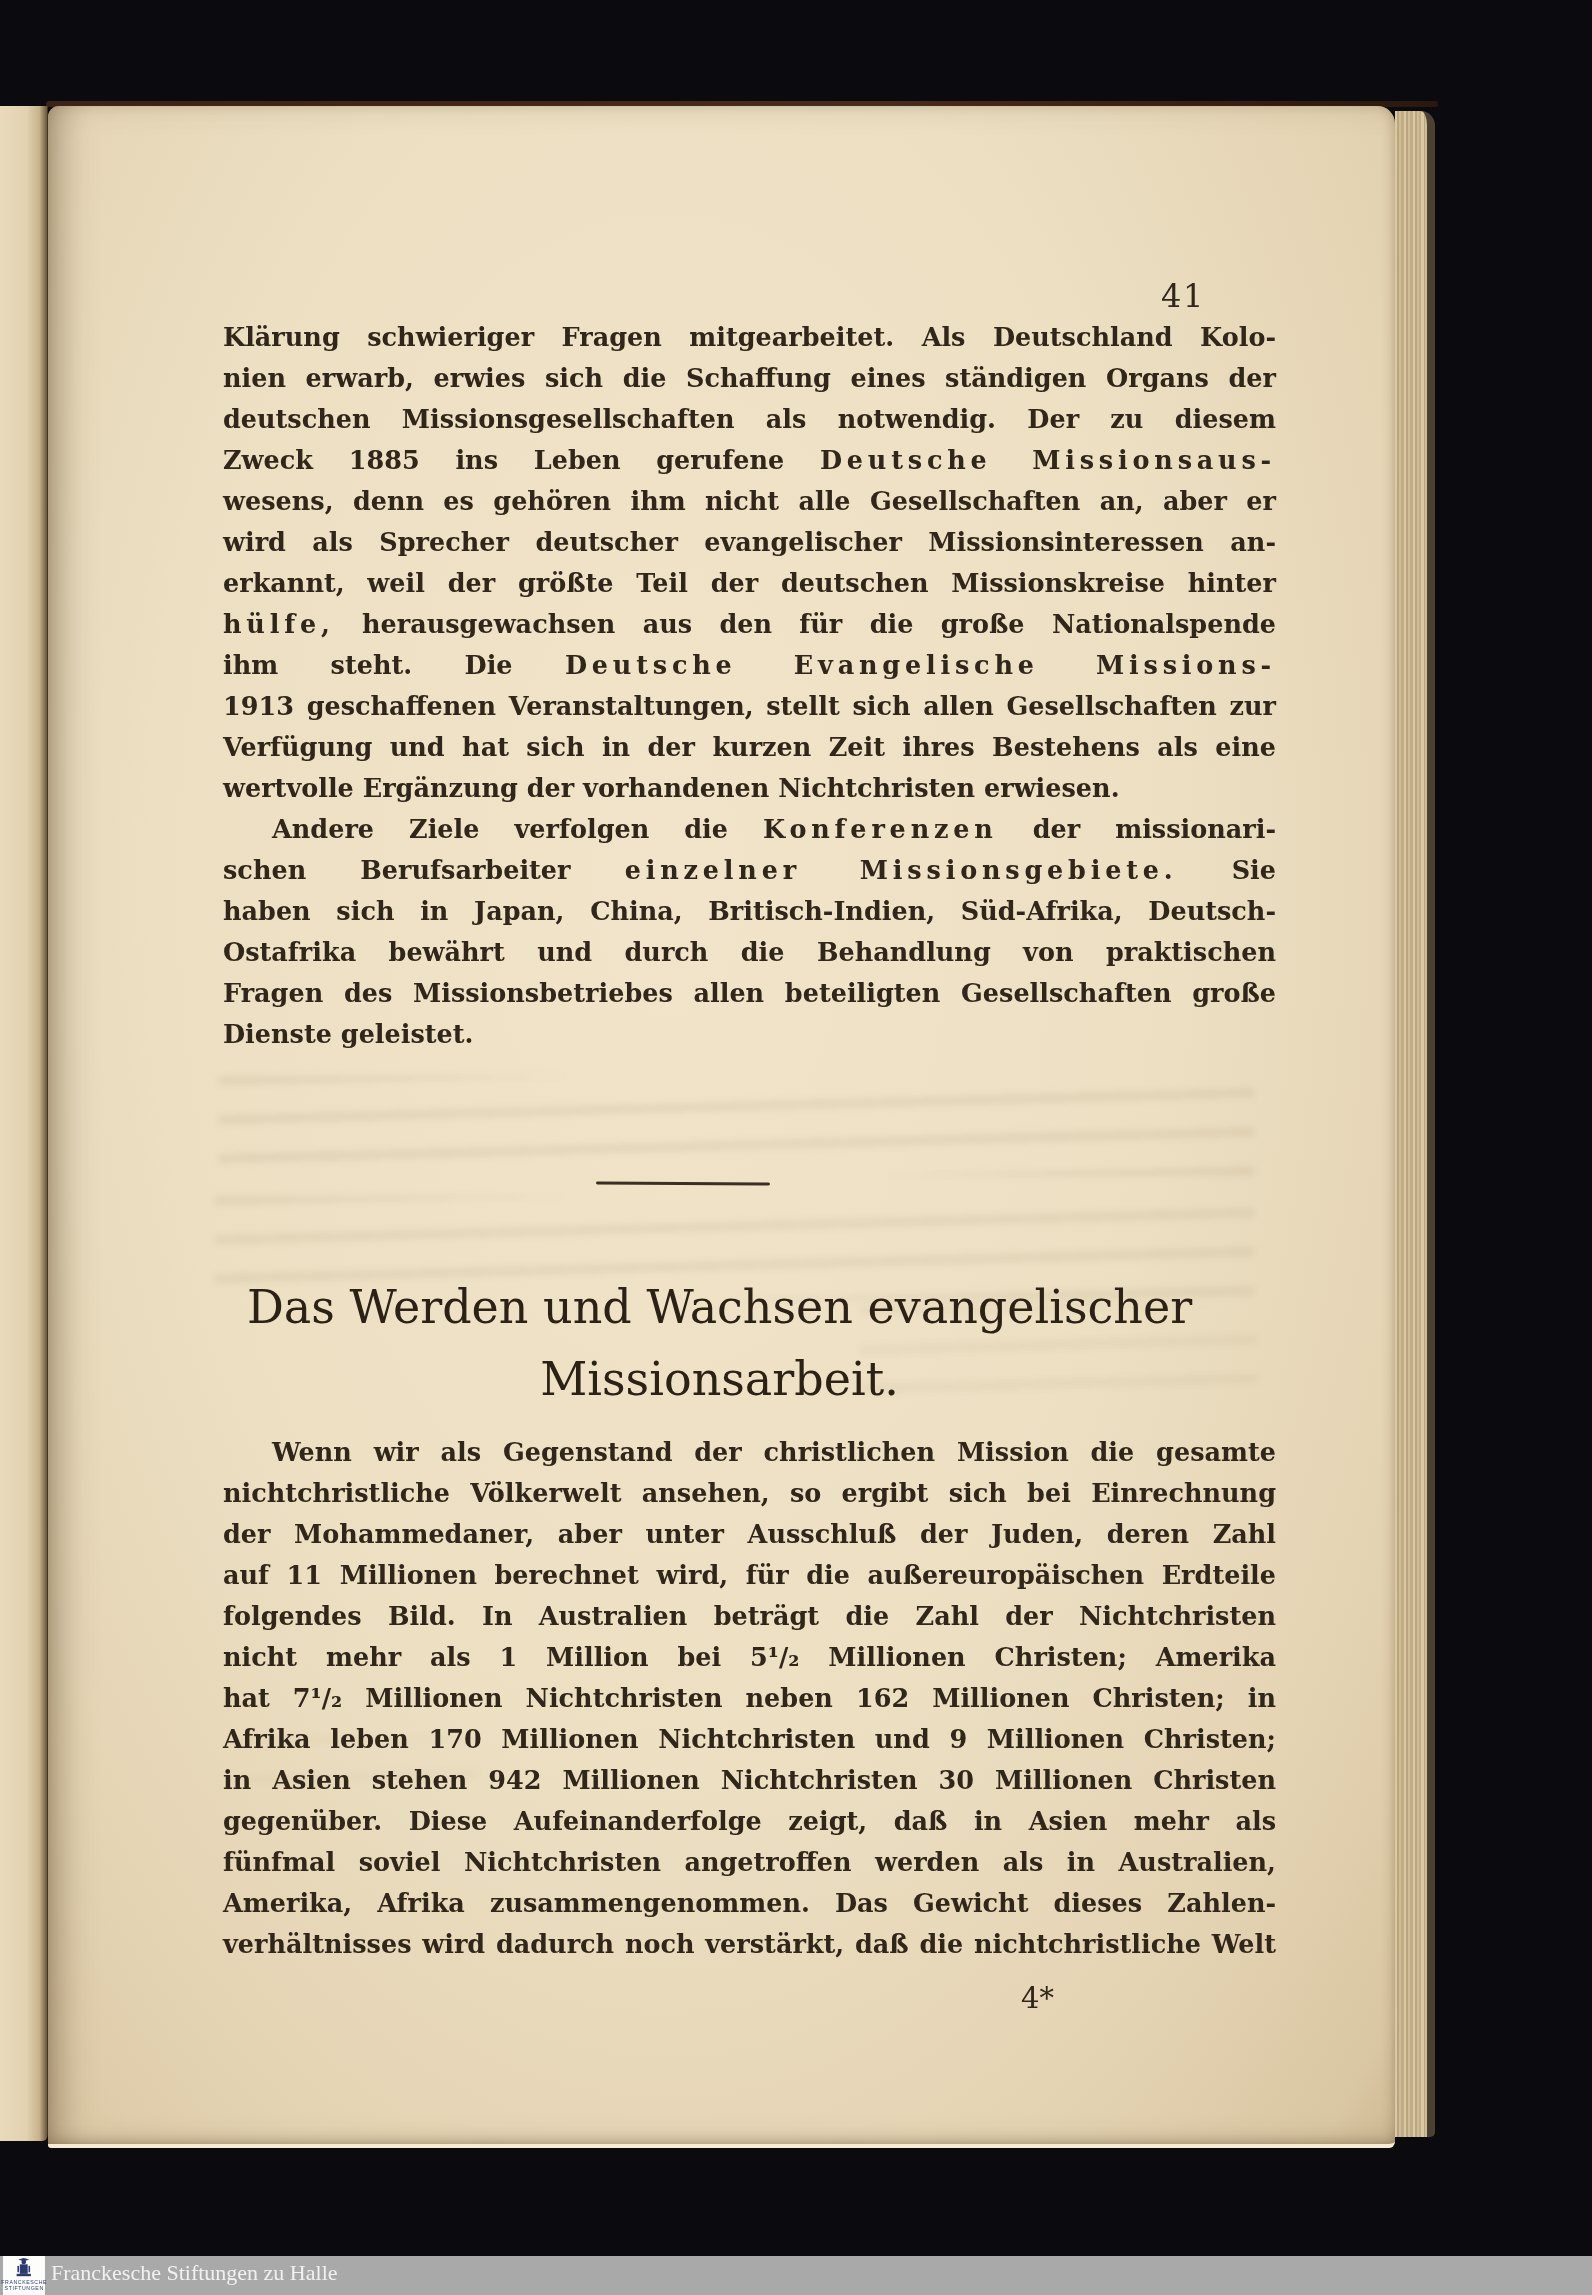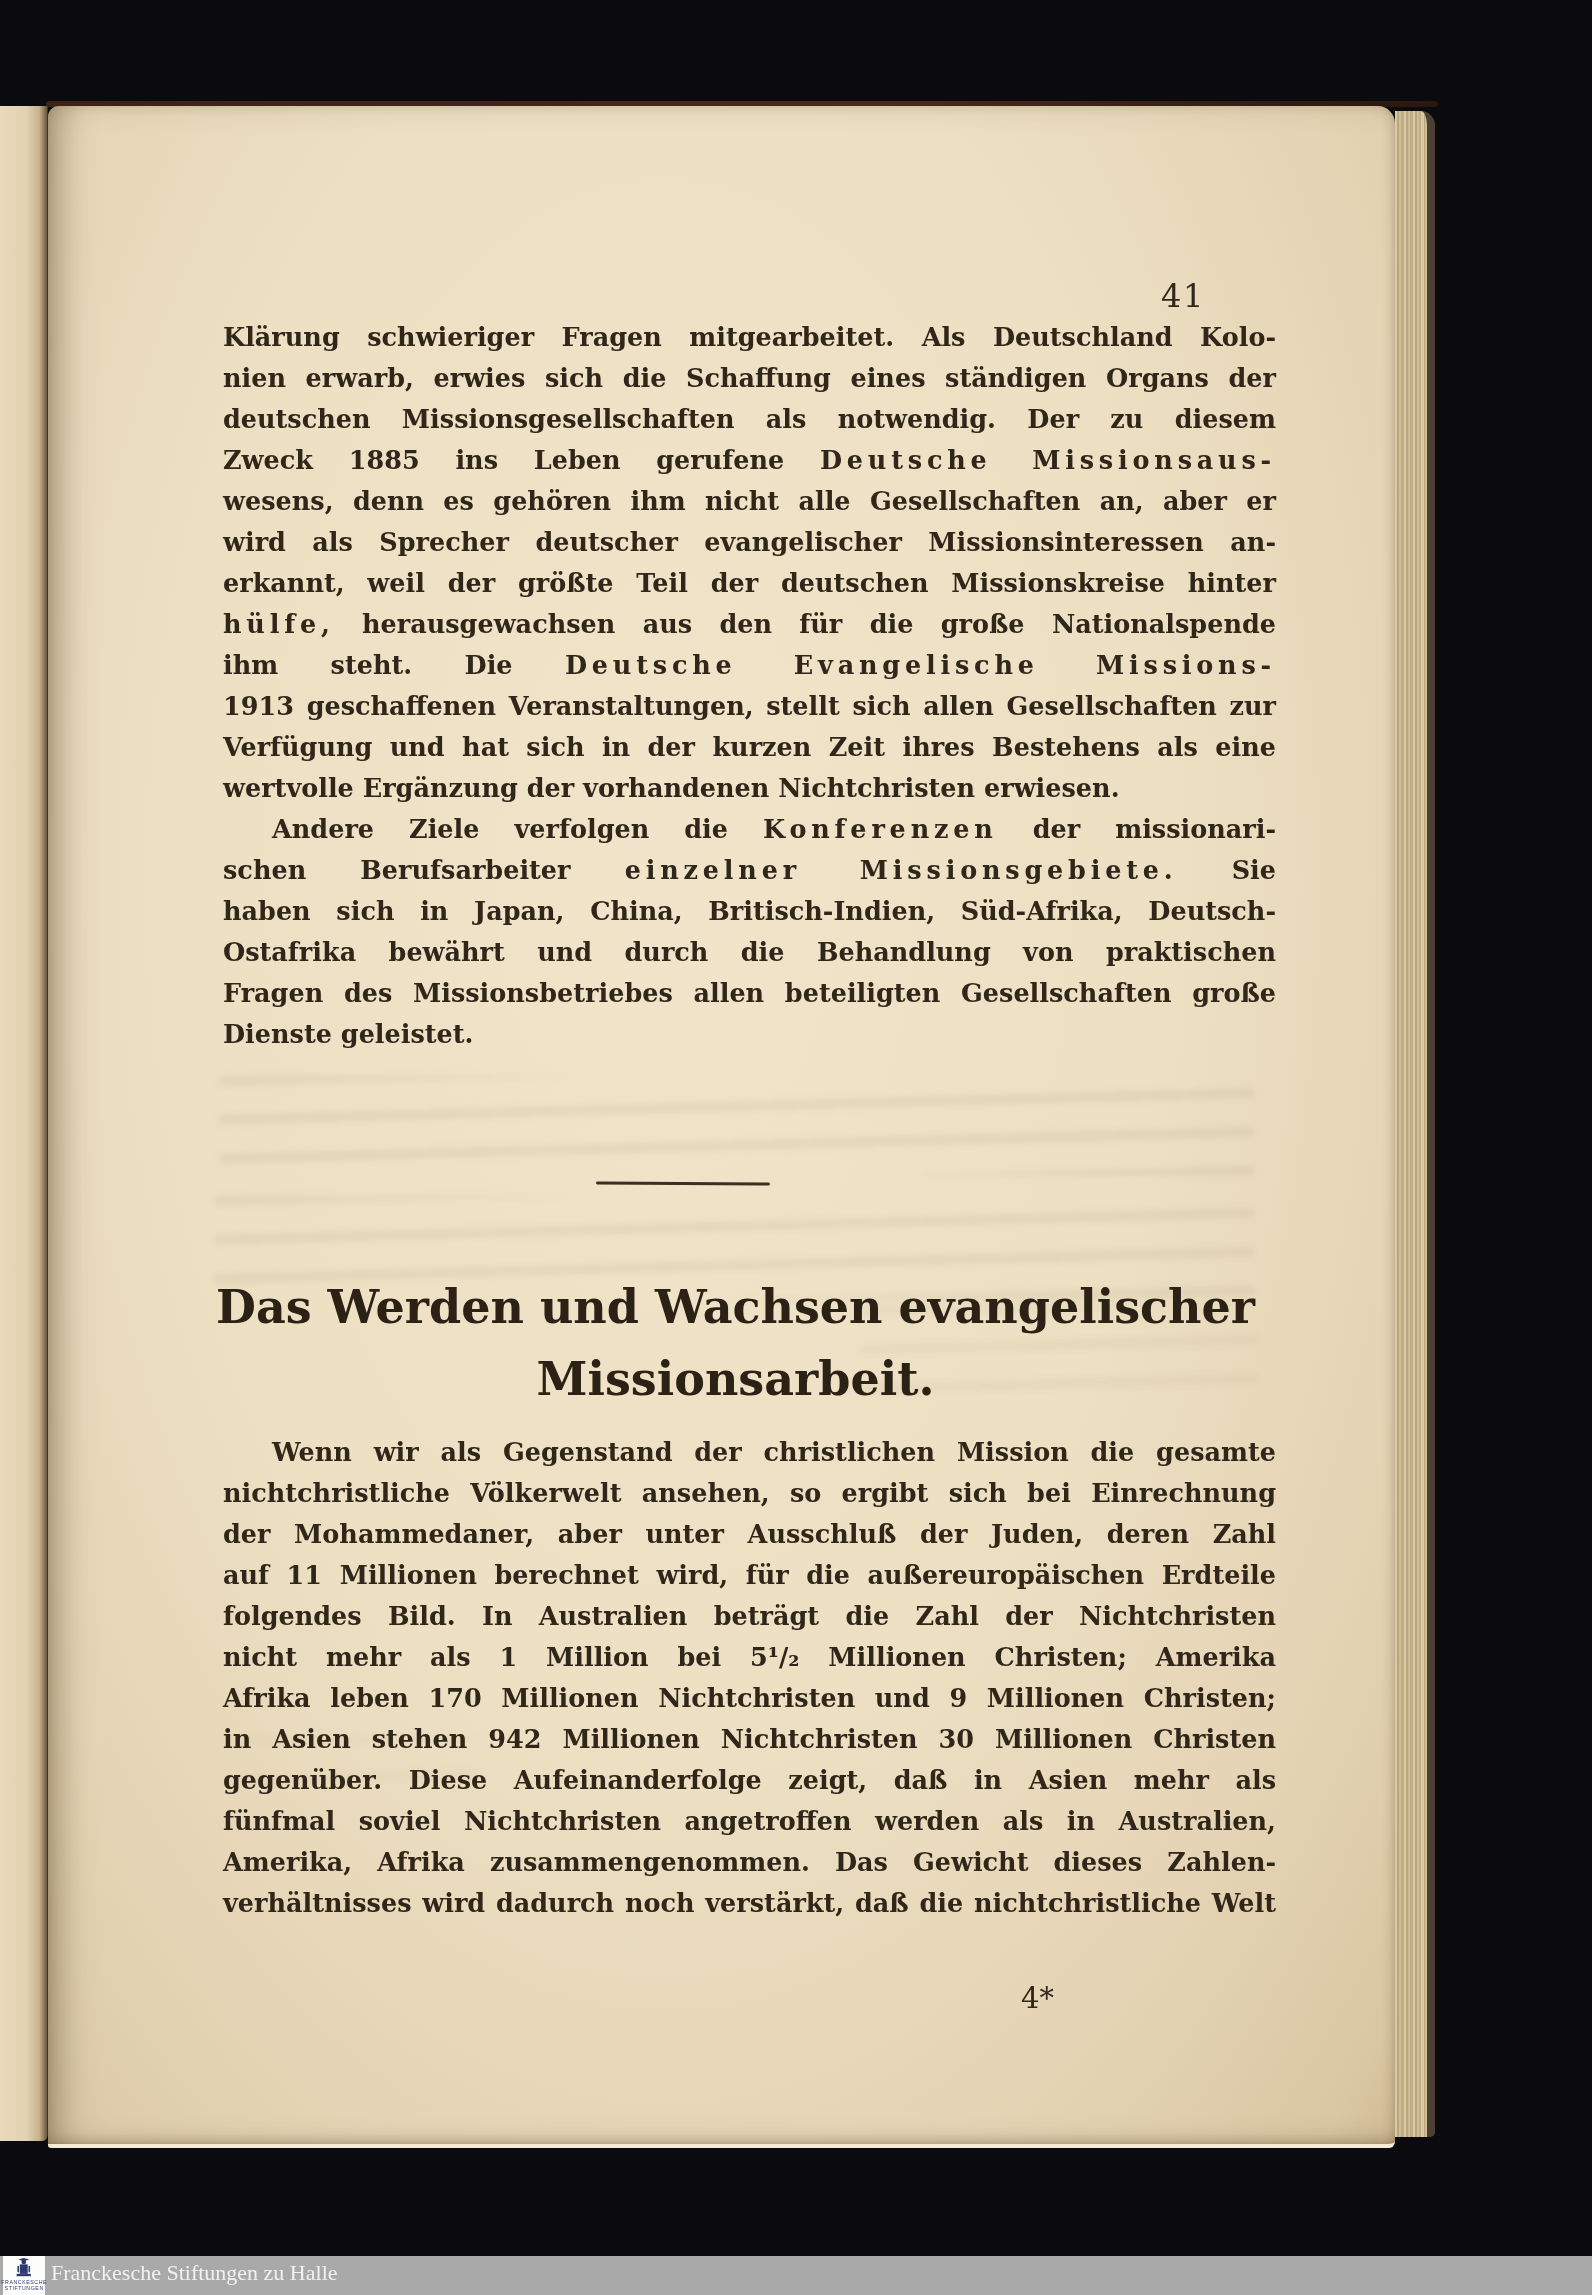--- a/index.html
+++ b/index.html
@@ -54,22 +54,22 @@
     white-space:nowrap;
   }
   .line.end{text-align-last:left;}
   .line.indent{padding-left:49px;}
   .sp{letter-spacing:4.8px;}
   .section-divider{
     position:absolute;left:596px;top:1182px;width:174px;height:3.2px;
     background:#3a2f22;transform:rotate(.4deg);border-radius:1.6px;
   }
   .section-heading{
-    position:absolute;left:209px;top:1271px;width:1053px;
-    text-align:center;font-weight:bold;font-size:46px;line-height:72px;
+    position:absolute;left:193px;top:1271px;width:1053px;
+    text-align:center;font-weight:normal;font-size:46px;line-height:72px;
     color:#2b2115;
   }
   .catchword{
     position:absolute;left:1021px;top:1981px;
     font-size:29px;
   }
   
   .ghost{
     position:absolute;filter:blur(3.2px);pointer-events:none;
     background:repeating-linear-gradient(178.5deg,
@@ -146,20 +146,21 @@
   <div>Missionsarbeit.</div>
 </div>
 
 <div class="textblock ink" id="block2">
     <div class="line indent">Wenn wir als Gegenstand der christlichen Mission die gesamte</div>
     <div class="line">nichtchristliche Völkerwelt ansehen, so ergibt sich bei Einrechnung</div>
     <div class="line">der Mohammedaner, aber unter Ausschluß der Juden, deren Zahl</div>
     <div class="line">auf 11 Millionen berechnet wird, für die außereuropäischen Erdteile</div>
     <div class="line">folgendes Bild.  In Australien beträgt die Zahl der Nichtchristen</div>
     <div class="line">nicht mehr als 1 Million bei 5¹/₂ Millionen Christen; Amerika</div>
+    <div class="line">hat 7¹/₂ Millionen Nichtchristen neben 162 Millionen Christen; in</div>
     <div class="line">Afrika leben 170 Millionen Nichtchristen und 9 Millionen Christen;</div>
     <div class="line">in Asien stehen 942 Millionen Nichtchristen 30 Millionen Christen</div>
     <div class="line">gegenüber.  Diese Aufeinanderfolge zeigt, daß in Asien mehr als</div>
     <div class="line">fünfmal soviel Nichtchristen angetroffen werden als in Australien,</div>
     <div class="line">Amerika, Afrika zusammengenommen.  Das Gewicht dieses Zahlen-</div>
     <div class="line">verhältnisses wird dadurch noch verstärkt, daß die nichtchristliche Welt</div>
   </div>
 
 <div class="catchword ink">4*</div>
 

